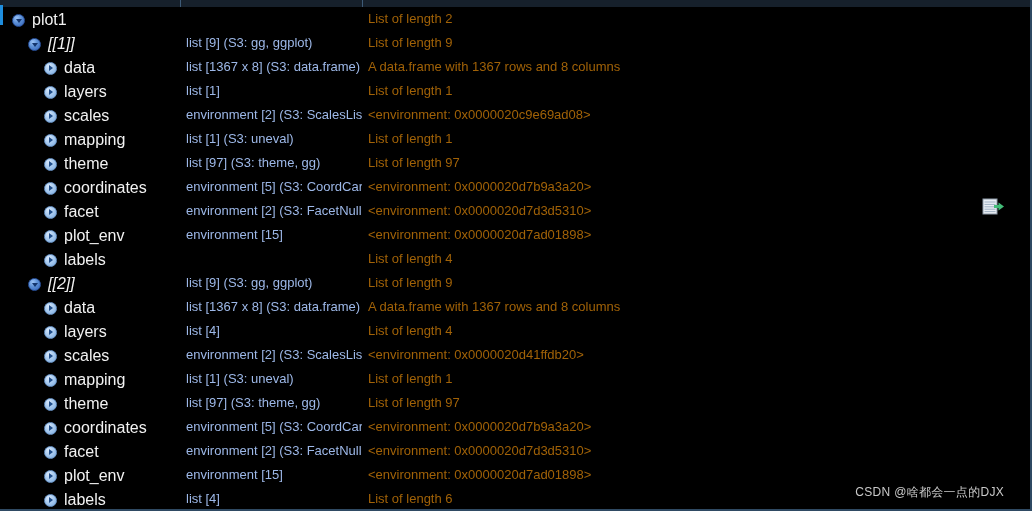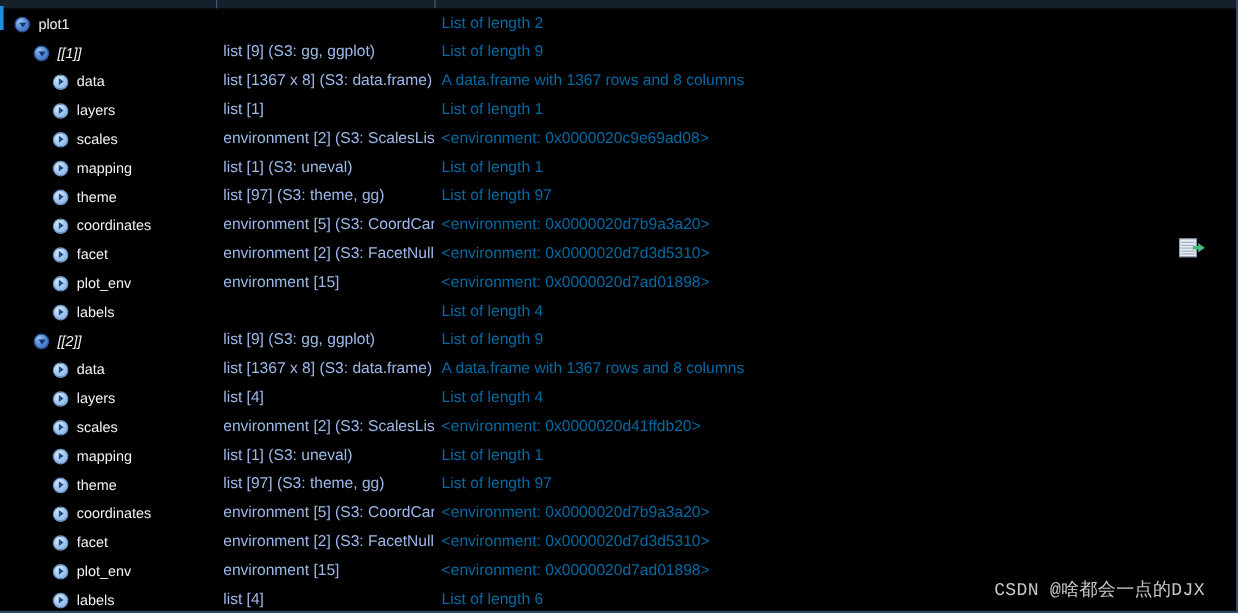--- a/index.html
+++ b/index.html
@@ -79,21 +79,21 @@
     top: 0;
     height: 24px;
     line-height: 24px;
     font-size: 13px;
     overflow: hidden;
     white-space: nowrap;
   }
 
   .c-name  { left: 8px;   width: 170px; color: #f2f2f2; }
   .c-type  { left: 186px; width: 176px; color: #9db8e8; }
-  .c-value { left: 368px; width: 600px; color: #0369a1; }
+  .c-value { left: 368px; width: 600px; color: #a16207; }
 
   .c-name .label {
     display: inline-block;
     vertical-align: middle;
   }
   .name-italic .label {
     font-style: italic;
   }
 
   
@@ -143,41 +143,41 @@
   .twisty.collapsed .glyph {
     left: 4px;
     top: 2.5px;
     border-top: 3.5px solid transparent;
     border-bottom: 3.5px solid transparent;
     border-left: 4px solid #1f4d8a;
   }
 
   .label {
     margin-left: 4px;
-    font-size: 12px;
+    font-size: 16px;
   }
 
   
   #viewer-icon {
     position: absolute;
     left: 982px;
     top: 197px;
     width: 24px;
     height: 20px;
     z-index: 4;
   }
 
   
   #watermark {
     position: absolute;
     right: 26px;
     bottom: 8px;
-    font-size: 15px;
+    font-size: 12px;
     color: #c9c9c9;
-    font-family: Liberation Mono, monospace;
+    font-family: Liberation Sans, sans-serif;
     letter-spacing: 0.3px;
     z-index: 7;
     white-space: nowrap;
   }
 </style>
 </head>
 <body>
 
 <div id="pane">
 

